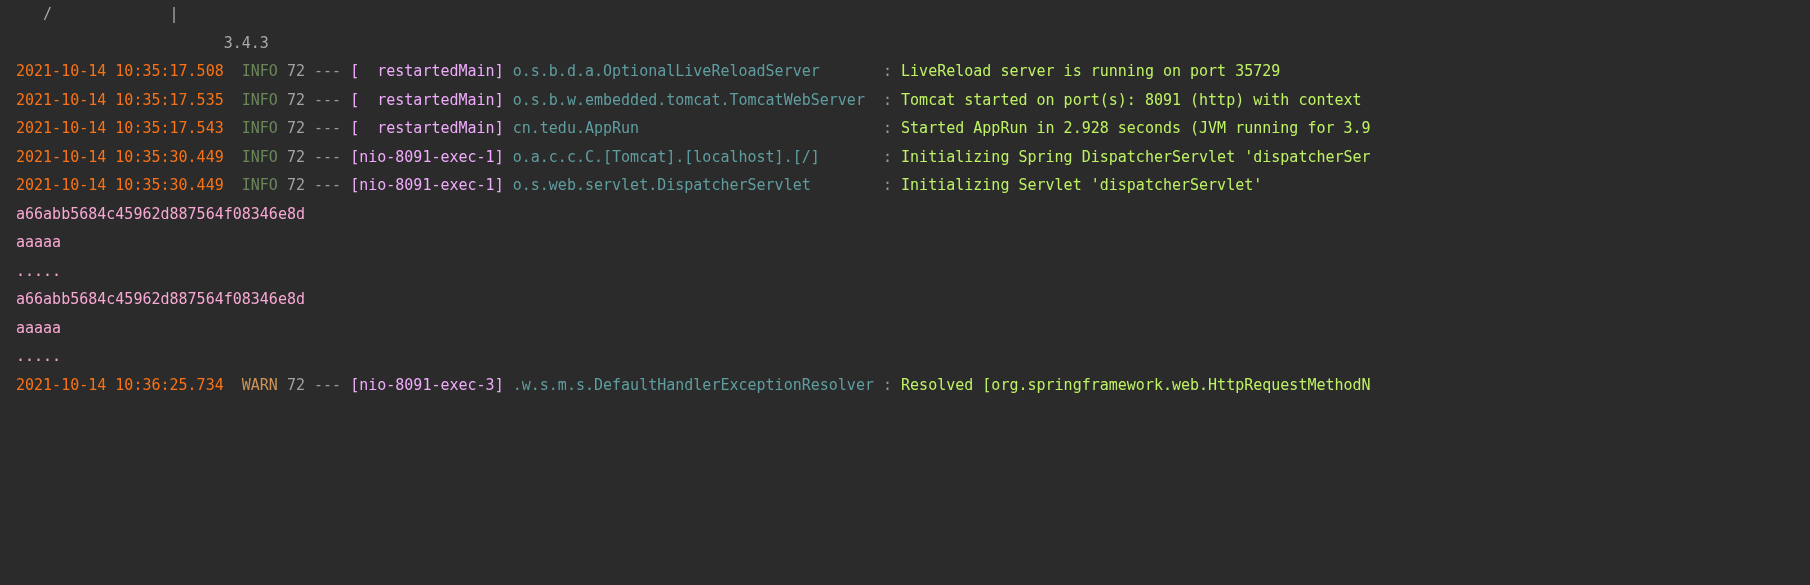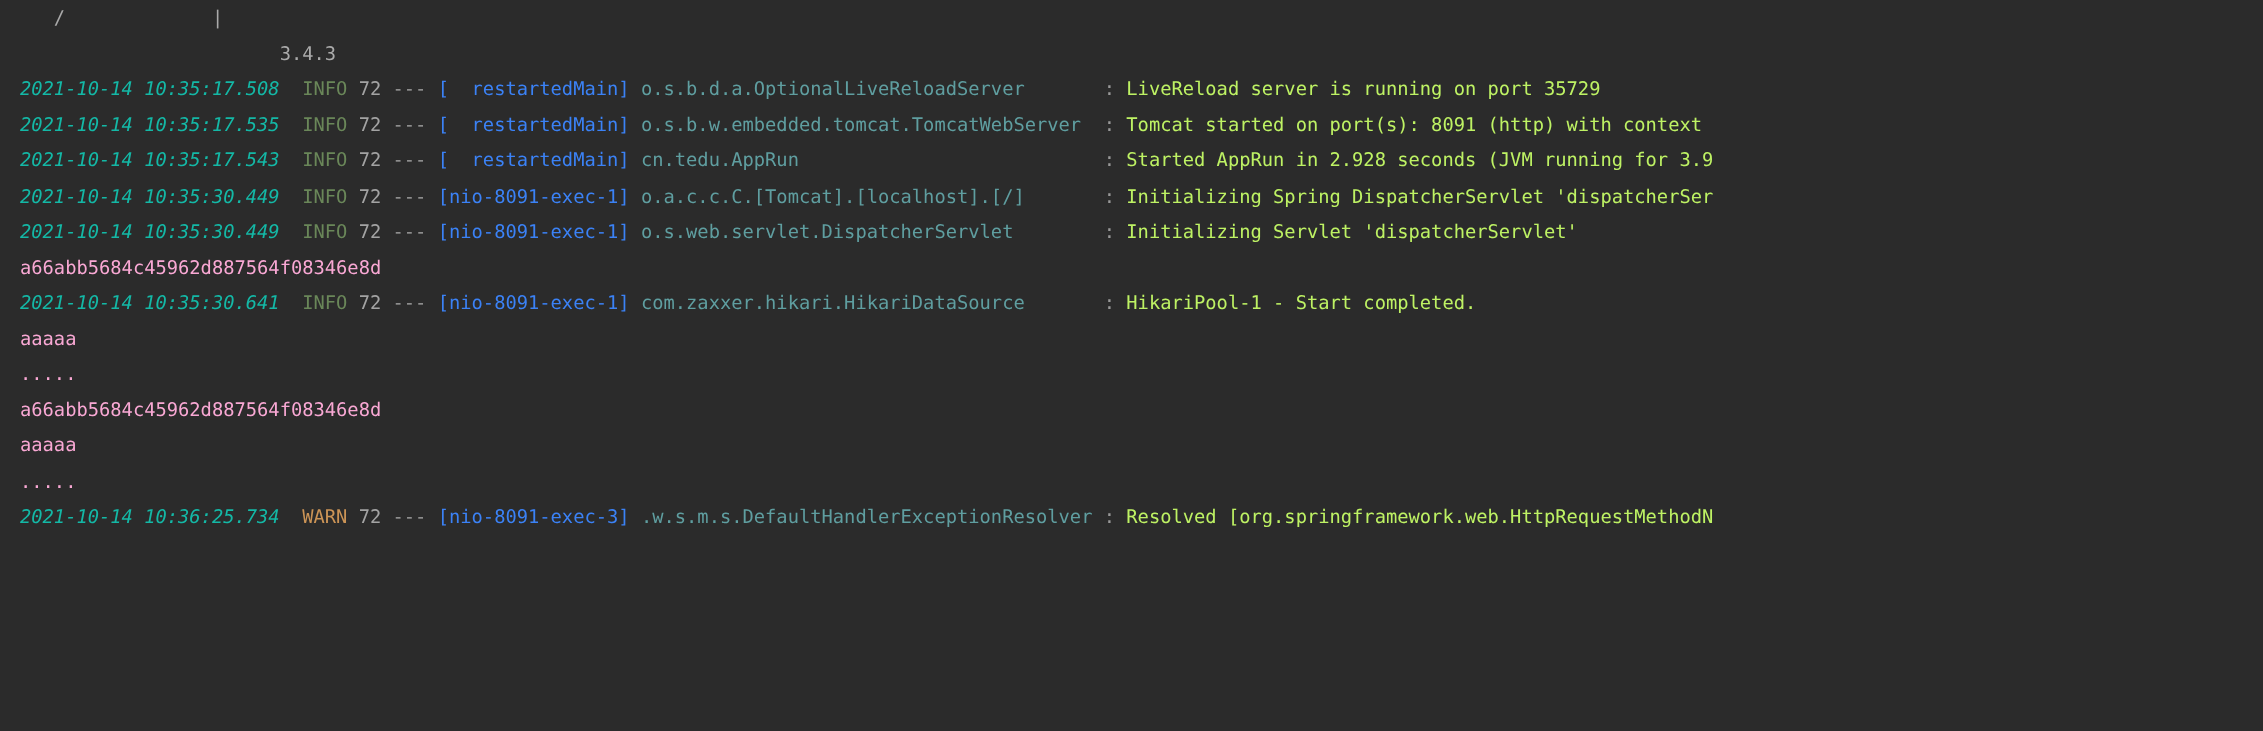--- a/index.html
+++ b/index.html
@@ -17,37 +17,36 @@
       overflow-x: hidden;
       white-space: nowrap;
     }
     .log-container {
       padding: 0 16px;
     }
     .log-line {
       white-space: pre;
     }
     .timestamp {
-      color: #14b8a6;
-      font-style: italic;
+      color: #f97316;
     }
     .level-info {
       color: #6a8759;
     }
     .level-warn {
       color: #cc9456;
     }
     .pid {
       color: #a3a3a3;
     }
     .dashes {
       color: #999999;
     }
     .thread {
-      color: #3b82f6;
+      color: #f0abfc;
     }
     .logger {
       color: #5f9ea0;
     }
     .colon {
       color: #999999;
     }
     .message {
       color: #bef264;
     }
@@ -65,21 +64,20 @@
 <div class="log-container">
   <div class="banner">   /             |    </div>
   <div class="banner">                       3.4.3</div>
   <div id="log-lines">
       <div class="log-line"><span class="timestamp">2021-10-14 10:35:17.508</span>  <span class="level-info">INFO</span> <span class="pid">72</span> <span class="dashes">---</span> <span class="thread">[  restartedMain]</span> <span class="logger">o.s.b.d.a.OptionalLiveReloadServer      </span> <span class="colon">:</span> <span class="message">LiveReload server is running on port 35729</span></div>
       <div class="log-line"><span class="timestamp">2021-10-14 10:35:17.535</span>  <span class="level-info">INFO</span> <span class="pid">72</span> <span class="dashes">---</span> <span class="thread">[  restartedMain]</span> <span class="logger">o.s.b.w.embedded.tomcat.TomcatWebServer </span> <span class="colon">:</span> <span class="message">Tomcat started on port(s): 8091 (http) with context </span></div>
       <div class="log-line"><span class="timestamp">2021-10-14 10:35:17.543</span>  <span class="level-info">INFO</span> <span class="pid">72</span> <span class="dashes">---</span> <span class="thread">[  restartedMain]</span> <span class="logger">cn.tedu.AppRun                          </span> <span class="colon">:</span> <span class="message">Started AppRun in 2.928 seconds (JVM running for 3.9</span></div>
       <div class="log-line"><span class="timestamp">2021-10-14 10:35:30.449</span>  <span class="level-info">INFO</span> <span class="pid">72</span> <span class="dashes">---</span> <span class="thread">[nio-8091-exec-1]</span> <span class="logger">o.a.c.c.C.[Tomcat].[localhost].[/]      </span> <span class="colon">:</span> <span class="message">Initializing Spring DispatcherServlet 'dispatcherSer</span></div>
       <div class="log-line"><span class="timestamp">2021-10-14 10:35:30.449</span>  <span class="level-info">INFO</span> <span class="pid">72</span> <span class="dashes">---</span> <span class="thread">[nio-8091-exec-1]</span> <span class="logger">o.s.web.servlet.DispatcherServlet       </span> <span class="colon">:</span> <span class="message">Initializing Servlet 'dispatcherServlet'</span></div>
       <div class="log-line"><span class="plain">a66abb5684c45962d887564f08346e8d</span></div>
-      <div class="log-line"><span class="timestamp">2021-10-14 10:35:30.641</span>  <span class="level-info">INFO</span> <span class="pid">72</span> <span class="dashes">---</span> <span class="thread">[nio-8091-exec-1]</span> <span class="logger">com.zaxxer.hikari.HikariDataSource      </span> <span class="colon">:</span> <span class="message">HikariPool-1 - Start completed.</span></div>
       <div class="log-line"><span class="plain">aaaaa</span></div>
       <div class="log-line"><span class="plain">.....</span></div>
       <div class="log-line"><span class="plain">a66abb5684c45962d887564f08346e8d</span></div>
       <div class="log-line"><span class="plain">aaaaa</span></div>
       <div class="log-line"><span class="plain">.....</span></div>
       <div class="log-line"><span class="timestamp">2021-10-14 10:36:25.734</span>  <span class="level-warn">WARN</span> <span class="pid">72</span> <span class="dashes">---</span> <span class="thread">[nio-8091-exec-3]</span> <span class="logger">.w.s.m.s.DefaultHandlerExceptionResolver</span> <span class="colon">:</span> <span class="message">Resolved [org.springframework.web.HttpRequestMethodN</span></div>
     </div>
 </div>
 
 </body></html>

